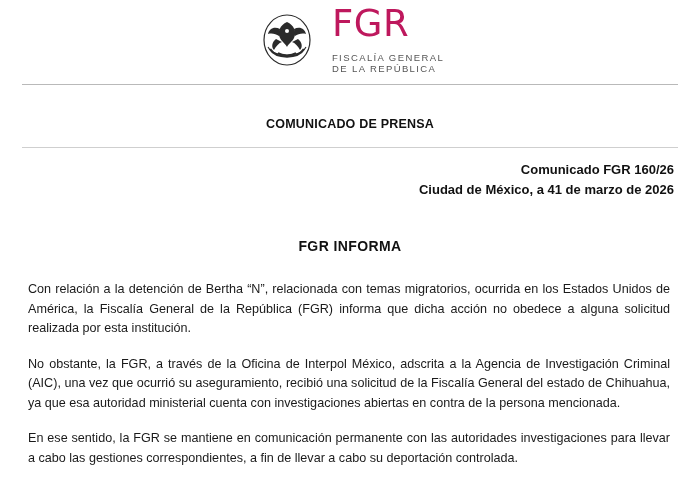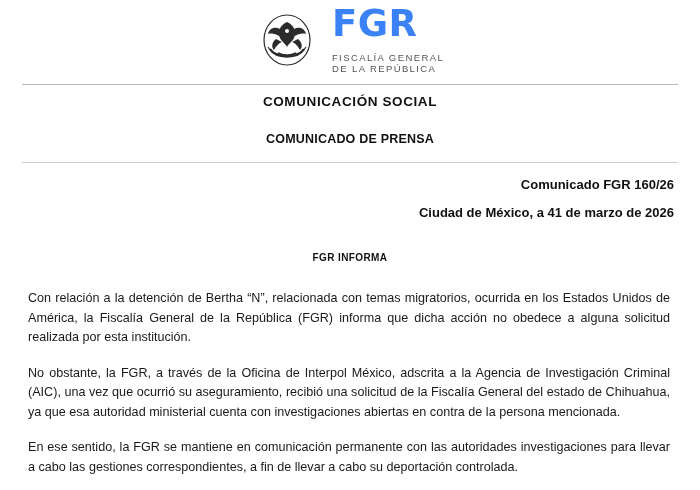--- a/index.html
+++ b/index.html
@@ -42,23 +42,23 @@
 
   .wordmark {
     display: flex;
     flex-direction: column;
     justify-content: center;
     line-height: 1;
   }
   .wordmark .fgr {
     font-family: "DejaVu Sans", sans-serif;
     font-size: 37px;
-    font-weight: bold;
+    font-weight: normal;
     letter-spacing: 0.5px;
-    color: #3b82f6;
+    color: #be185d;
     line-height: 0.95;
   }
   .wordmark .sub1,
   .wordmark .sub2 {
     font-family: "Liberation Sans", sans-serif;
     font-size: 9.5px;
     letter-spacing: 1.4px;
     color: #555;
     margin-top: 11px;
   }
@@ -94,30 +94,29 @@
   .meta {
     text-align: right;
     margin-top: 12px;
     padding-right: 4px;
   }
   .meta div {
     font-size: 13px;
     font-weight: bold;
     color: #111;
     line-height: 1.55;
-    margin-top: 8px;
   }
 
   
   .informa {
     text-align: center;
-    font-size: 10px;
+    font-size: 14px;
     font-weight: bold;
     letter-spacing: 0.4px;
-    margin-top: 29px;
+    margin-top: 38px;
     color: #111;
   }
 
   
   .body {
     margin-top: 26px;
     padding: 0 6px;
   }
   .body p {
     margin: 0 2px 16px 0;
@@ -151,21 +150,20 @@
     <div class="wordmark">
       <div class="fgr">FGR</div>
       <div class="sub1">FISCALÍA GENERAL</div>
       <div class="sub2">DE LA REPÚBLICA</div>
     </div>
   </div>
 
   <hr class="rule">
 
   <div class="titles">
-    <div class="t1">COMUNICACIÓN SOCIAL</div>
     <div class="t2">COMUNICADO DE PRENSA</div>
   </div>
 
   <hr class="rule thin">
 
   <div class="meta">
     <div>Comunicado FGR 160/26</div>
     <div>Ciudad de México, a 41 de marzo de 2026</div>
   </div>
 

